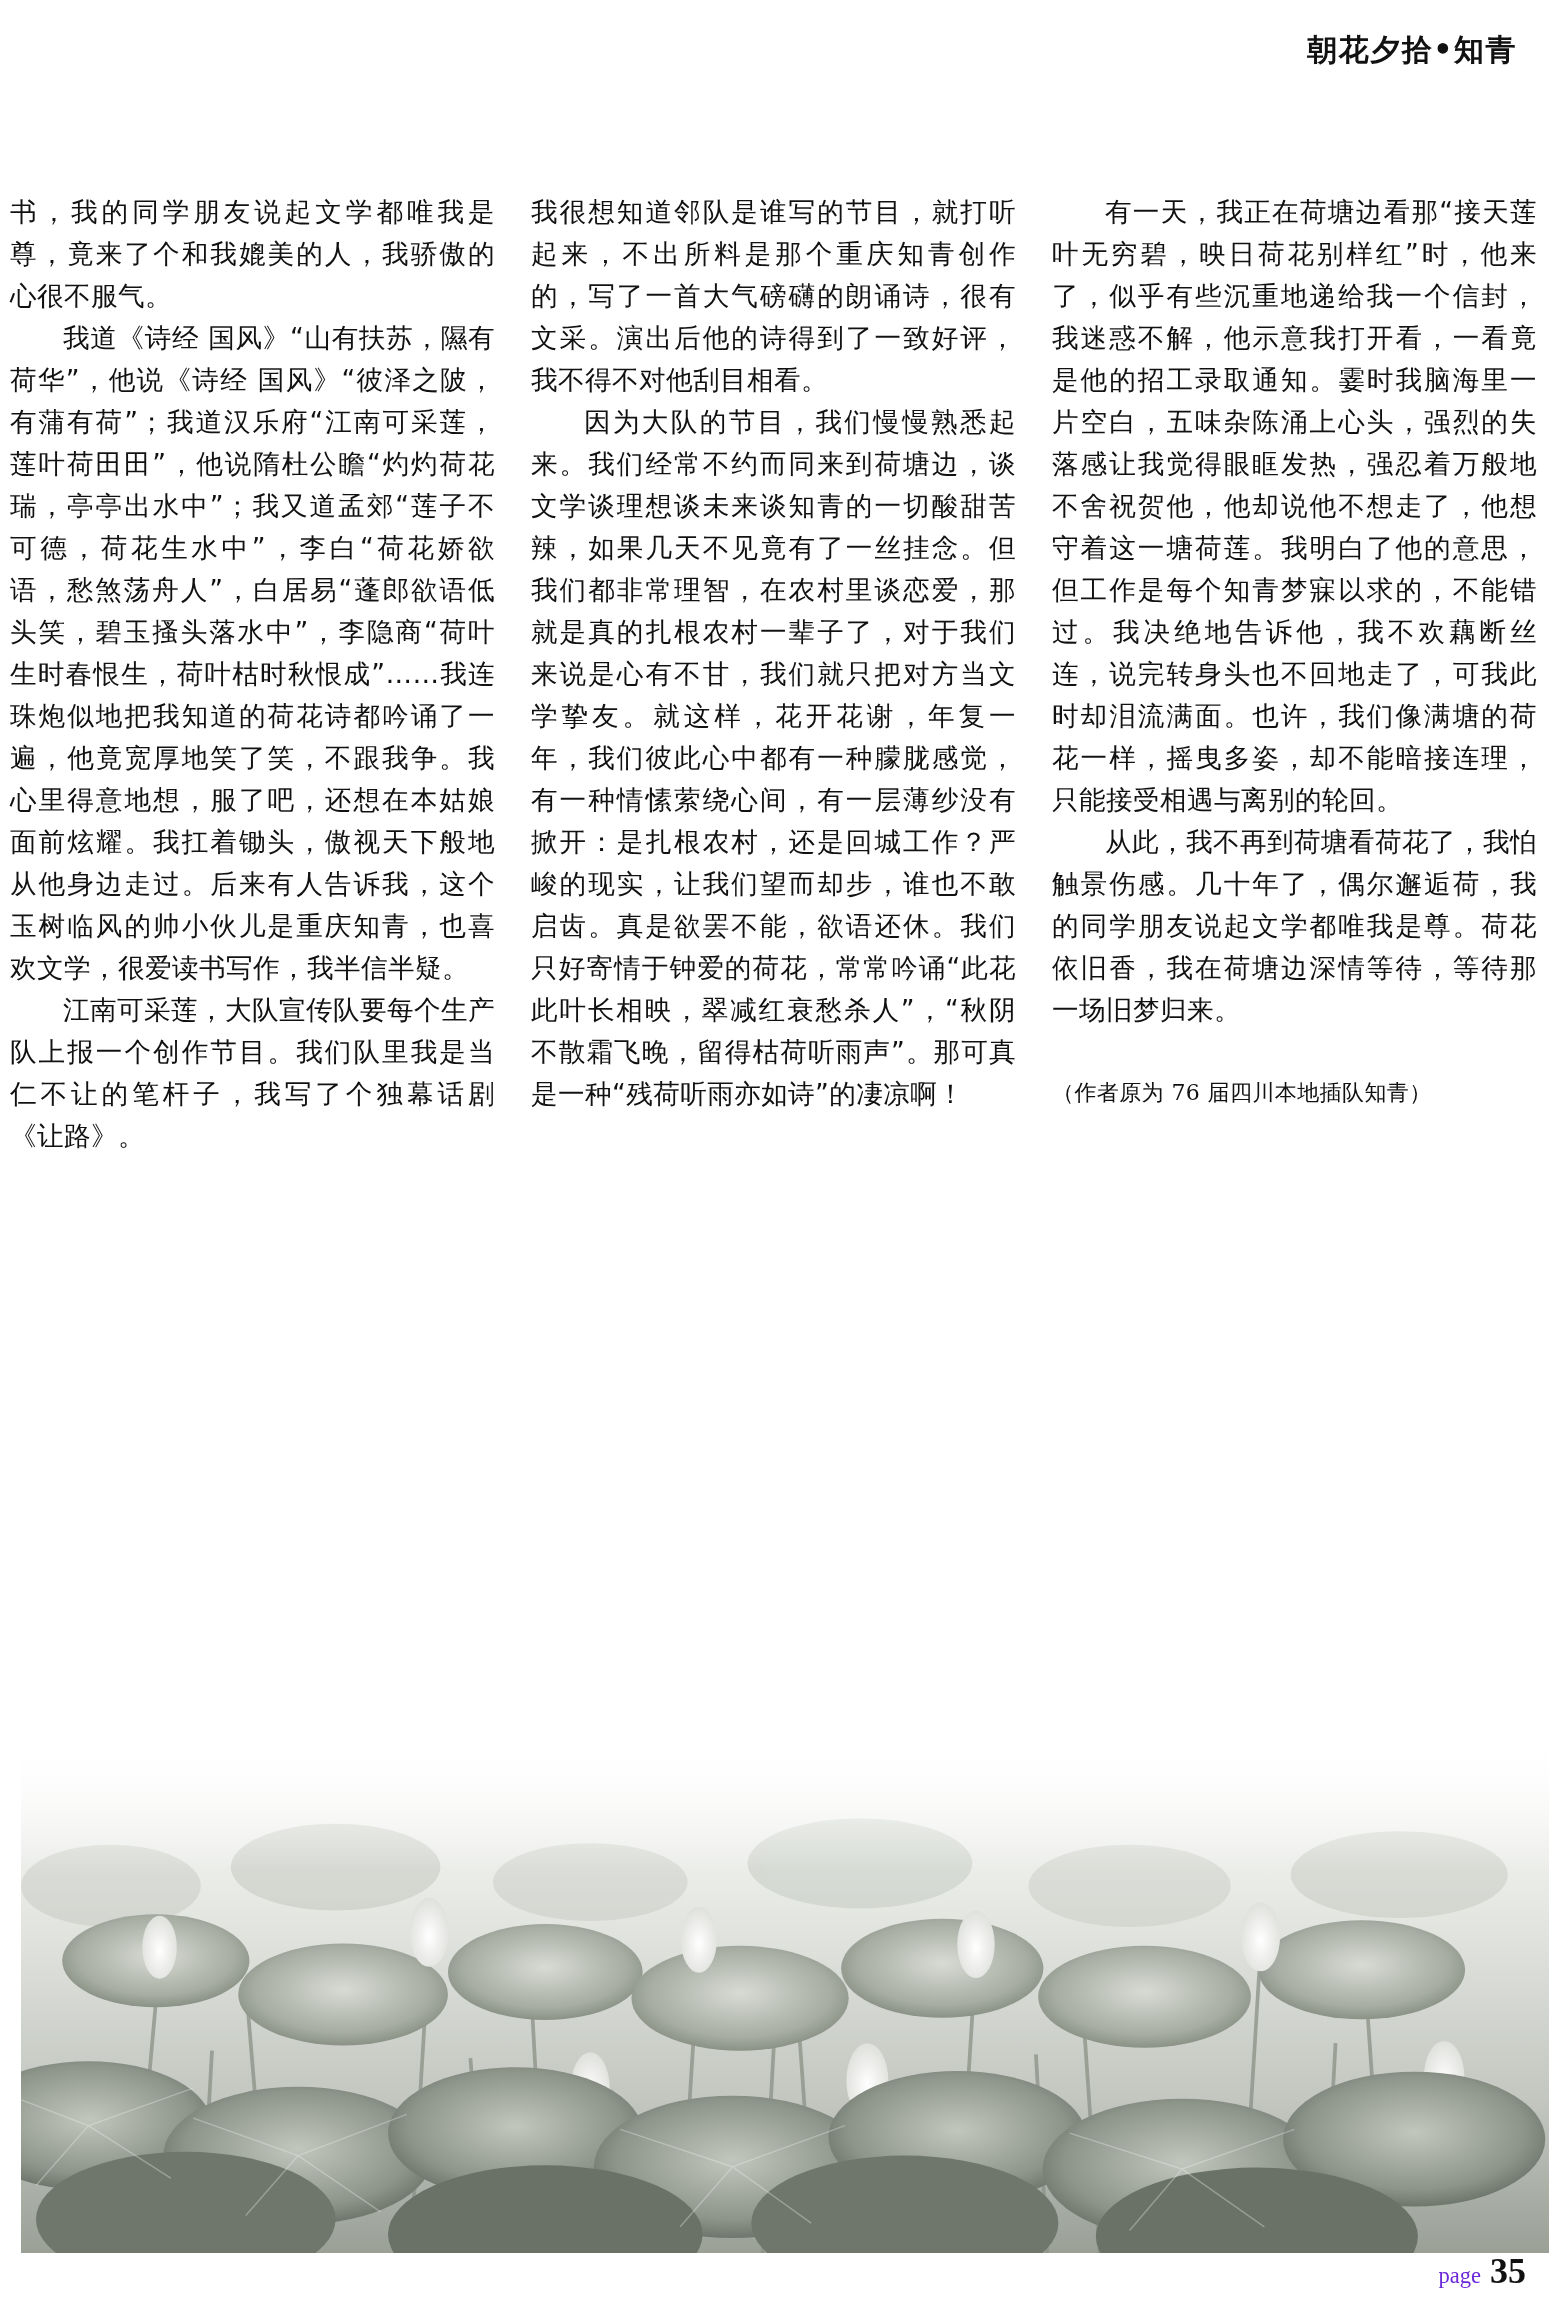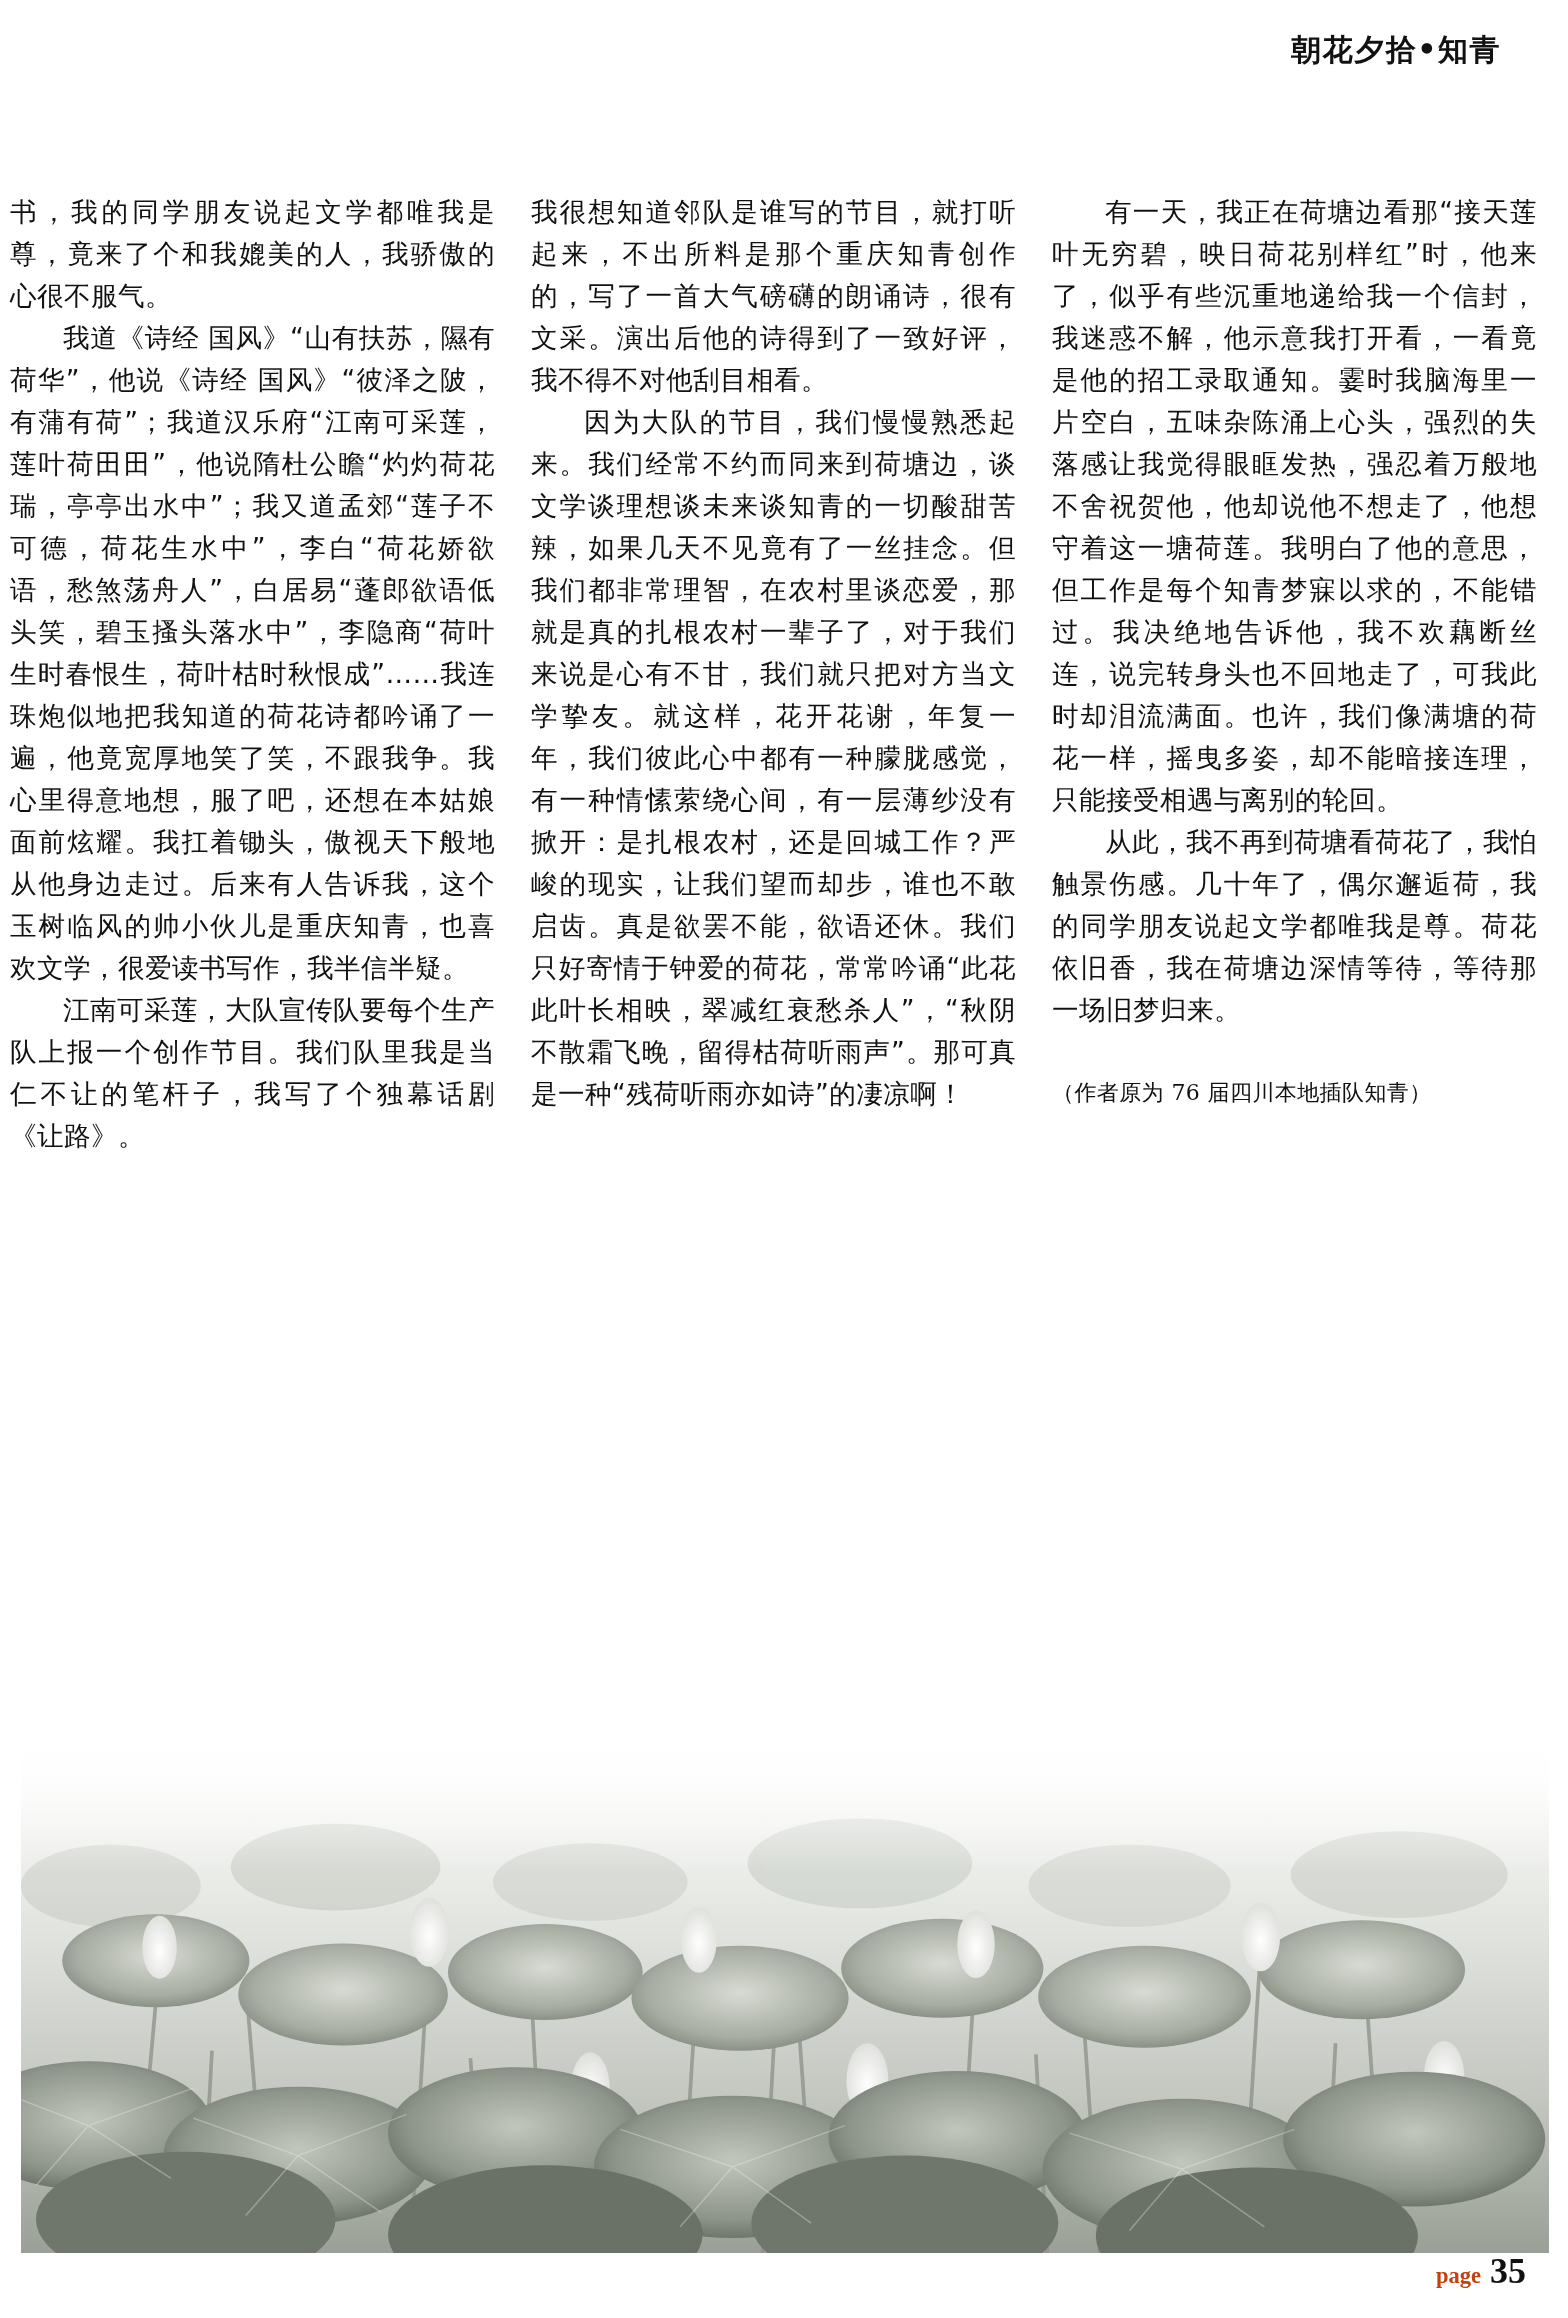--- a/index.html
+++ b/index.html
@@ -19,21 +19,21 @@
     width: 1568px;
     height: 2319px;
     background: #ffffff;
     overflow: hidden;
   }
 
   
   .header {
     position: absolute;
     top: 30px;
-    right: 67px;
+    right: 51px;
     text-align: right;
   }
   .header-title {
     font-family: "DejaVu Sans", sans-serif;
     font-size: 30px;
     font-weight: bold;
     color: #111111;
     letter-spacing: 1.5px;
     white-space: nowrap;
   }
@@ -98,22 +98,21 @@
     position: absolute;
     right: 42px;
     bottom: 27px;
     display: flex;
     align-items: baseline;
     gap: 9px;
   }
   .footer-label {
     font-family: "Liberation Serif", serif;
     font-size: 22.5px;
-    color: #c2410c;
-    font-weight: bold;
+    color: #6d28d9;
   }
   .footer-number {
     font-family: "Liberation Serif", serif;
     font-size: 36px;
     font-weight: bold;
     color: #111111;
     margin-top: 38px;
   }
 </style>
 </head>

